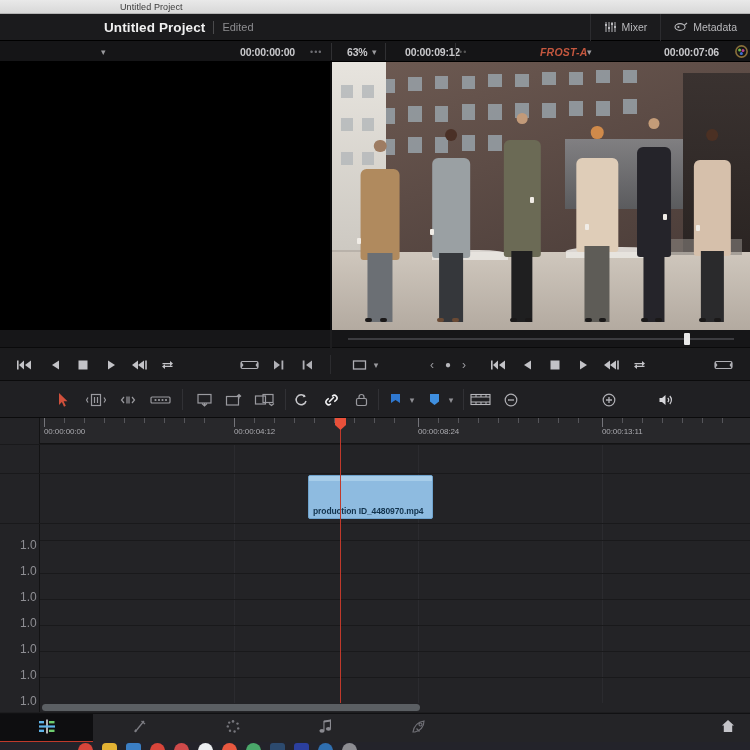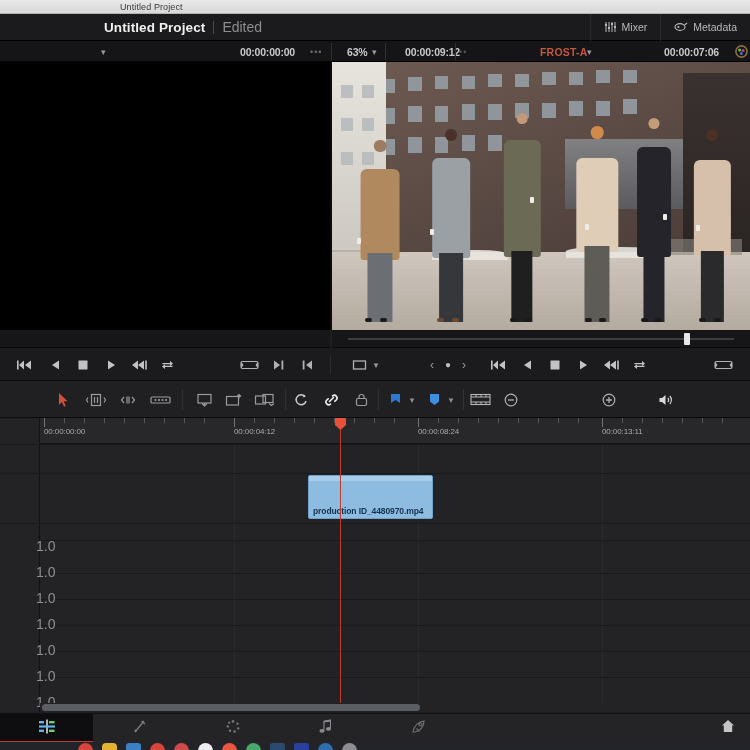--- a/index.html
+++ b/index.html
@@ -27,39 +27,39 @@
   .app-header{
     position:absolute; left:0; top:14px; width:750px; height:27px;
     background:#1b1b1d; border-bottom:1px solid #000;
     display:flex; align-items:center;
   }
   .proj-title{
     margin-left:104px; font-size:13.5px; font-weight:bold; color:#f0f0f0;
     letter-spacing:.1px; white-space:nowrap;
   }
   .proj-sep{ margin:0 8px; width:1px; height:13px; background:#4a4a4c; }
-  .proj-state{ font-size:14px; color:#8d8d90; }
+  .proj-state{ font-size:11px; color:#8d8d90; }
   .hdr-right{ margin-left:auto; display:flex; align-items:center; height:27px; }
   .hdr-btn{
     display:flex; align-items:center; gap:5px; height:27px;
     padding:0 13px; font-size:10.5px; color:#b9b9bc; white-space:nowrap;
     border-left:1px solid #2c2c2f;
   }
   .hdr-btn svg{ display:block; }
 
   
   .info-bar{
     position:absolute; left:0; top:41px; width:750px; height:21px;
     background:#151517; border-bottom:1px solid #000;
     font-size:10.5px; color:#c9c9cc;
   }
   .info-bar .cell{ position:absolute; top:0; height:21px; display:flex; align-items:center; white-space:nowrap;}
   .vline{ position:absolute; top:2px; width:1px; height:17px; background:#303033; }
   .tc{ font-weight:bold; letter-spacing:-.2px; }
-  .frost{ color:#c4573f; font-weight:bold; letter-spacing:.2px; }
+  .frost{ color:#c4573f; font-weight:bold; letter-spacing:.2px;font-style:italic; }
   .chev{ color:#9a9a9e; font-size:9px; }
 
   
   .viewer-left{ position:absolute; left:0; top:62px; width:330px; height:268px; background:#000; }
   .viewer-right{ position:absolute; left:332px; top:62px; width:418px; height:268px; background:#000; overflow:hidden; }
   .divider-v{ position:absolute; left:330px; top:62px; width:2px; height:268px; background:#0c0c0d; }
 
   
   .scene{ position:absolute; inset:0; overflow:hidden; background:#b9b2aa; }
   .sky{ position:absolute; left:0; top:0; width:100%; height:16%; background:#cfcac3; }
@@ -139,21 +139,21 @@
   .vgrid{ position:absolute; top:0; width:1px; height:268px; background:#2b2b2f; }
   .clip{
     position:absolute; background:#8ebbe0; border:1px solid #6fa3cd; border-radius:2px;
     overflow:hidden; box-shadow:inset 0 1px 0 #a7cde9;
   }
   .clip-top{ position:absolute; left:0; top:0; width:100%; height:5px; background:#a7cde9; }
   .clip-lbl{
     position:absolute; left:4px; bottom:2px; font-size:8.5px; color:#12334d;
     font-weight:bold; white-space:nowrap; letter-spacing:-.1px;
   }
-  .gain-lbl{ position:absolute; left:36px; font-size:14px; color:#8e8e93; }
+  .gain-lbl{ position:absolute; left:20px; font-size:12px; color:#8e8e93; }
   .playhead{ position:absolute; top:0; width:1px; height:294px; background:#c0392b; }
   .playhead-knob{
     position:absolute; top:0; width:11px; height:12px; background:#e8503a;
     clip-path:polygon(0 0,100% 0,100% 58%,50% 100%,0 58%);
   }
   .hscroll-track{ position:absolute; left:40px; top:703px; width:710px; height:9px; background:#232326; }
   .hscroll-thumb{ position:absolute; left:42px; top:704px; width:378px; height:7px; background:#5b5f63; border-radius:4px; }
 
   
   .pagebar{

